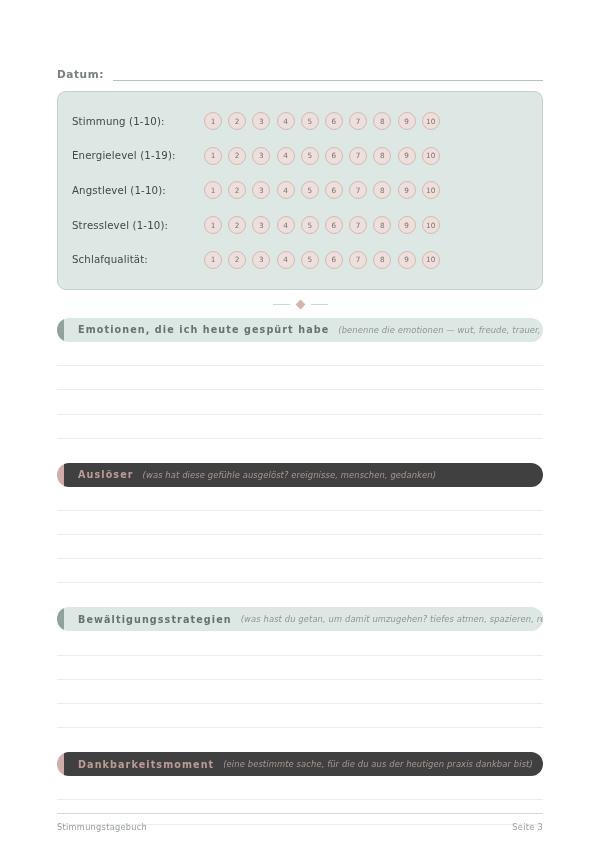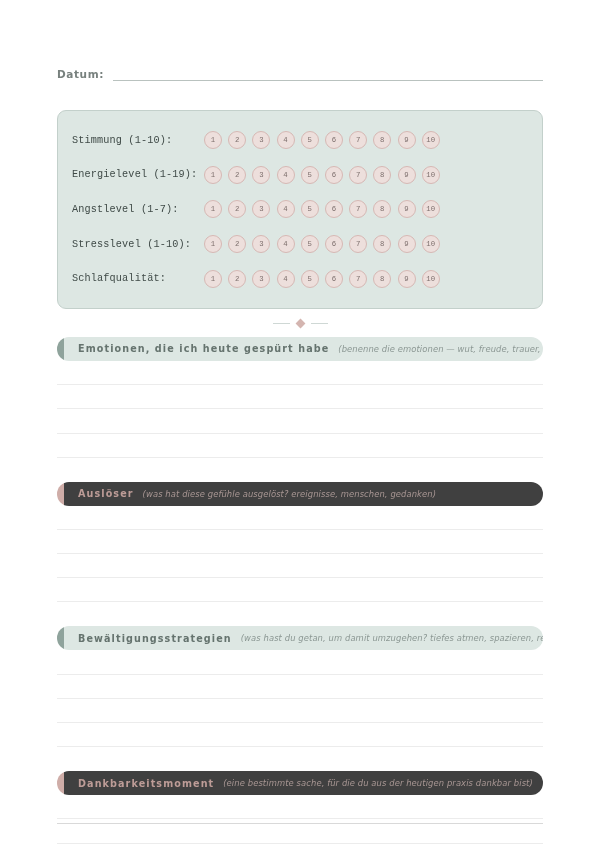--- a/index.html
+++ b/index.html
@@ -42,27 +42,26 @@
   }
   .date-line {
     flex: 1;
     margin-left: 9px;
     border-bottom: 1px solid #b9c2bf;
     height: 13px;
   }
 
   
   .scale-card {
-    margin-top: 29px;
+    margin-top: 10px;
     background: #dde7e3;
     border: 1px solid #c3d0cb;
     border-radius: 9px;
     padding: 12px 0 12px 0;
     box-sizing: border-box;
-    font-family: Liberation Mono, monospace;
   }
   .scale-row {
     display: flex;
     align-items: center;
     height: 34.6px;
     padding-left: 14px;
   }
   .scale-label {
     width: 132px;
     font-size: 10.2px;
@@ -221,21 +220,21 @@
           <div class="circle">4</div>
           <div class="circle">5</div>
           <div class="circle">6</div>
           <div class="circle">7</div>
           <div class="circle">8</div>
           <div class="circle">9</div>
           <div class="circle">10</div>
         </div>
       </div>
       <div class="scale-row">
-        <div class="scale-label">Angstlevel (1-7):</div>
+        <div class="scale-label">Angstlevel (1-10):</div>
         <div class="scale-circles">
           <div class="circle">1</div>
           <div class="circle">2</div>
           <div class="circle">3</div>
           <div class="circle">4</div>
           <div class="circle">5</div>
           <div class="circle">6</div>
           <div class="circle">7</div>
           <div class="circle">8</div>
           <div class="circle">9</div>
@@ -337,15 +336,19 @@
         <div class="lines">
           <div class="wline"></div>
           <div class="wline"></div>
           <div class="wline"></div>
         </div>
       </div>
     </div>
 
   <div class="footer">
     <div class="footer-rule"></div>
+    <div class="footer-row">
+      <span>Stimmungstagebuch</span>
+      <span>Seite 3</span>
+    </div>
   </div>
 
 </div>
 
 </body></html>

